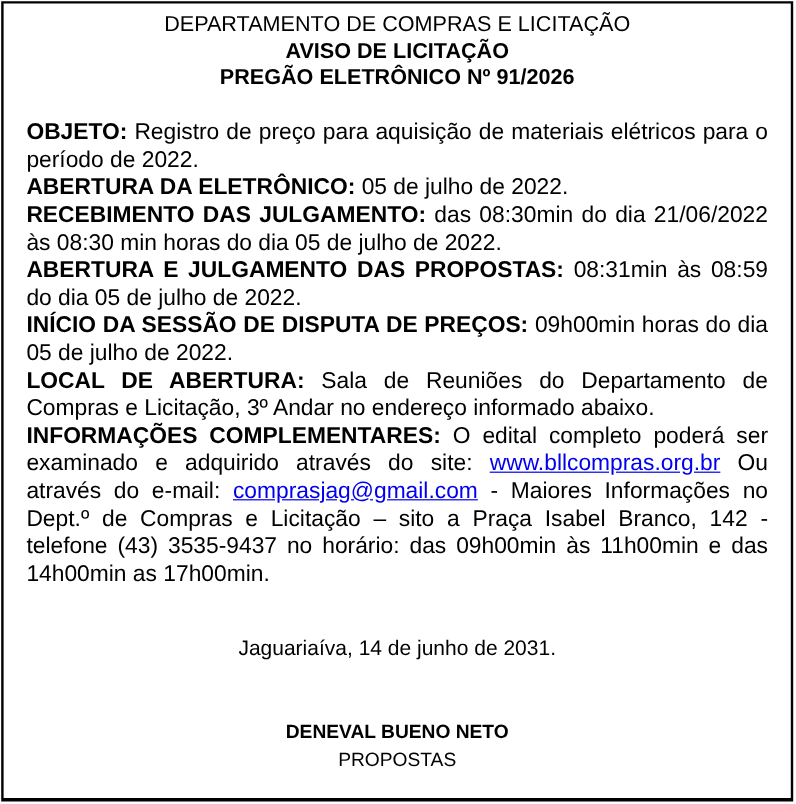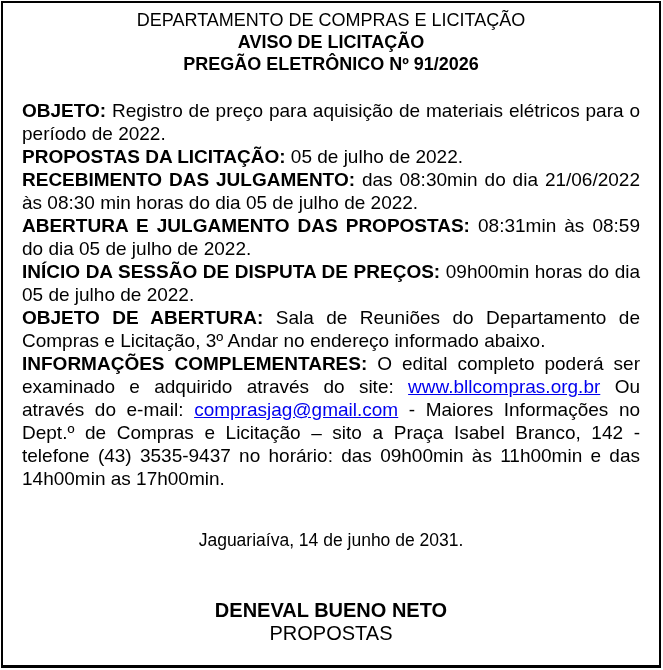--- a/index.html
+++ b/index.html
@@ -47,49 +47,49 @@
   }
   .date-line {
     margin-top: 39px;
     text-align: center;
     font-size: 17.5px;
     line-height: 23px;
   }
   .signature {
     margin-top: 47px;
     text-align: center;
-    font-size: 20px;
+    font-size: 16px;
     line-height: 23px;
   }
   .signature .name { font-weight: bold; }
 </style>
 </head>
 <body>
 
 <div class="page">
   <div class="sheet">
 
     <div class="doc-header">
       <div>DEPARTAMENTO DE COMPRAS E LICITAÇÃO</div>
       <div class="bold">AVISO DE LICITAÇÃO</div>
       <div class="bold">PREGÃO ELETRÔNICO Nº 91/2026</div>
     </div>
 
     <div class="doc-body">
       <p><span class="label">OBJETO:</span> <span>Registro de preço para aquisição de materiais elétricos para o período de 2022.</span></p>
 
-      <p><span class="label">PROPOSTAS DA LICITAÇÃO:</span> <span>05 de julho de 2022.</span></p>
+      <p><span class="label">ABERTURA DA ELETRÔNICO:</span> <span>05 de julho de 2022.</span></p>
 
       <p><span class="label">RECEBIMENTO DAS JULGAMENTO:</span> <span>das 08:30min do dia 21/06/2022 às 08:30 min horas do dia 05 de julho de 2022.</span></p>
 
       <p><span class="label">ABERTURA E JULGAMENTO DAS PROPOSTAS:</span> <span>08:31min às 08:59 do dia 05 de julho de 2022.</span></p>
 
       <p><span class="label">INÍCIO DA SESSÃO DE DISPUTA DE PREÇOS:</span> <span>09h00min horas do dia 05 de julho de 2022.</span></p>
 
-      <p><span class="label">OBJETO DE ABERTURA:</span> <span>Sala de Reuniões do Departamento de Compras e Licitação, 3º Andar no endereço informado abaixo.</span></p>
+      <p><span class="label">LOCAL DE ABERTURA:</span> <span>Sala de Reuniões do Departamento de Compras e Licitação, 3º Andar no endereço informado abaixo.</span></p>
 
       <p><span class="label">INFORMAÇÕES COMPLEMENTARES:</span> <span>O edital completo poderá ser examinado e adquirido através do site:</span> <a class="doc-link" href="#">www.bllcompras.org.br</a> <span>Ou através do e-mail:</span> <a class="doc-link" href="#">comprasjag@gmail.com</a> <span>- Maiores Informações no Dept.º de Compras e Licitação – sito a Praça Isabel Branco, 142 - telefone (43) 3535-9437 no horário: das 09h00min às 11h00min e das 14h00min as 17h00min.</span></p>
     </div>
 
     <div class="date-line">Jaguariaíva, 14 de junho de 2031.</div>
 
     <div class="signature">
       <div class="name">DENEVAL BUENO NETO</div>
       <div>PROPOSTAS</div>
     </div>

